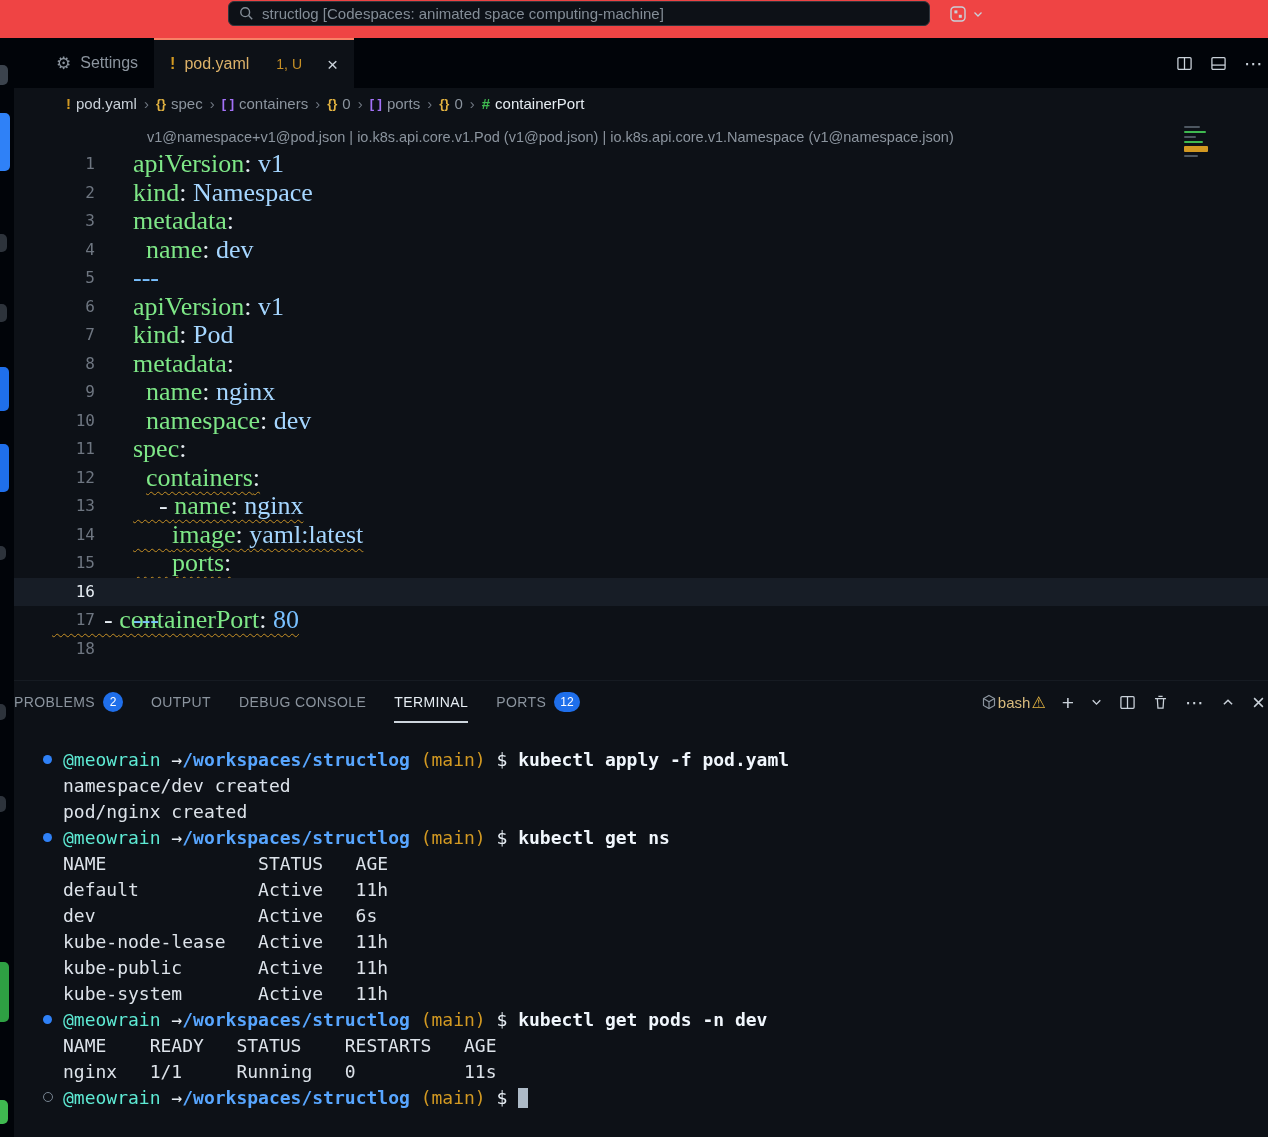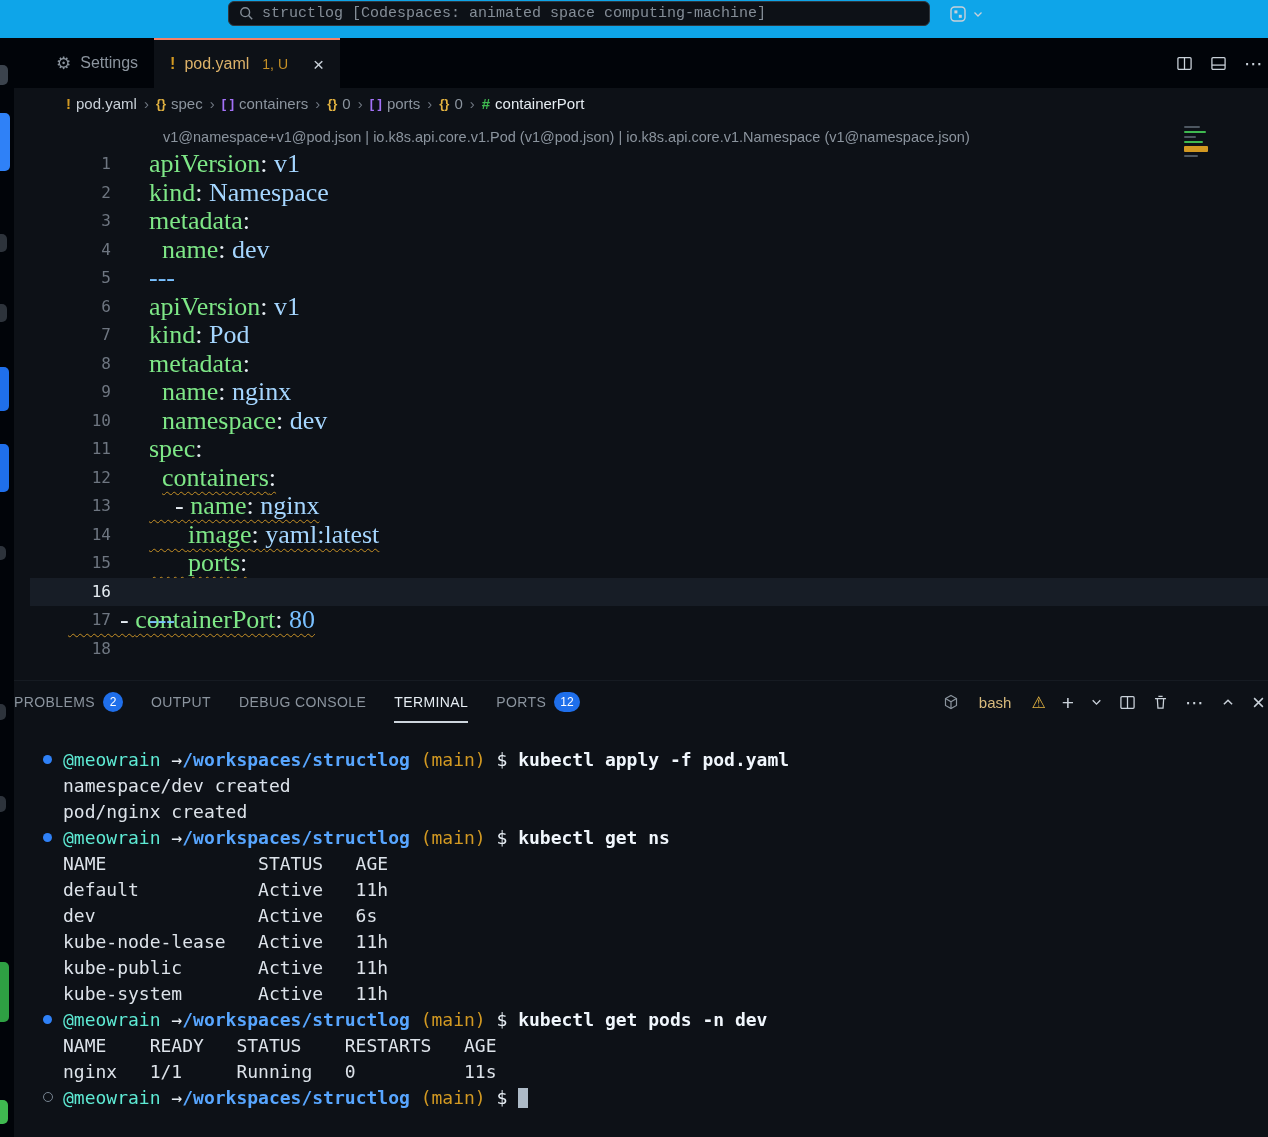--- a/index.html
+++ b/index.html
@@ -1,61 +1,61 @@
 <!DOCTYPE html>
 <html><head>
 <meta charset="utf-8">
 <style>
   * { box-sizing: border-box; margin: 0; padding: 0; }
   html,body { width: 1268px; height: 1137px; overflow: hidden; background: #0d1117;
     font-family: "Liberation Sans", "DejaVu Sans", sans-serif; }
 
   
-  .titlebar { height: 38px; background: #0ea5e9; position: relative; font-family: Liberation Mono, monospace; }
+  .titlebar { height: 38px; background: #ef4444; position: relative; }
   .searchbox { position: absolute; left: 228px; top: 1px; width: 702px; height: 25px;
     background: #0d1117; border: 1px solid #30363d; border-radius: 6px;
     display: flex; align-items: center; gap: 8px; padding: 0 10px; color: #848d97; font-size: 15px; }
   .remote { position: absolute; left: 948px; top: 2px; height: 24px; display: flex;
     align-items: center; gap: 4px; color: #c9d1d9; }
 
   
   .row-main { display: flex; height: 1099px; }
   .activity { width: 14px; background: #010409; position: relative; flex: none; }
   .frag { position: absolute; left: 0; border-radius: 0 5px 5px 0; }
   .content { flex: 1; display: flex; flex-direction: column; min-width: 0; }
 
   
   .tabbar { height: 50px; background: #010409; display: flex; align-items: stretch; position: relative; flex: none; }
   .tab { display: flex; align-items: center; gap: 9px; padding: 0 16px; font-size: 16px; color: #8b949e; }
   .tab.settings { margin-left: 26px; }
   .tab.active { background: #0d1117; border-top: 2px solid #f78166; color: #d2a64f; }
   .tab .gear { font-size: 17px; color: #8b949e; }
   .tab .ficon { color: #d29922; font-weight: 700; font-size: 16px; }
   .tab .tlabel { color: #ddb269; }
-  .tab .tsuffix { color: #c69026; font-size: 14px; margin-left: 4px; }
+  .tab .tsuffix { color: #c69026; font-size: 14px; margin-left: 18px; }
   .tab .tclose { margin-left: 16px; color: #c9d1d9; font-size: 19px; line-height: 1; }
   .editor-actions { position: absolute; right: 2px; top: 0; bottom: 0; display: flex; gap: 17px;
     align-items: center; color: #c9d1d9; padding-right: 2px; }
   .ellip { font-size: 19px; color: #c9d1d9; letter-spacing: 1px; }
 
   
   .breadcrumb { height: 30px; background: #0d1117; display: flex; align-items: center;
     padding-left: 52px; gap: 7px; font-size: 15px; color: #8b949e; flex: none; }
   .bc-item { display: inline-flex; align-items: center; gap: 5px; }
   .bc-sep { color: #6e7681; font-size: 15px; }
   .bc-ic { font-weight: 700; font-size: 13px; }
   .bc-i-warn { color: #d29922; font-size: 15px; }
   .bc-i-obj { color: #e3b341; }
   .bc-i-arr { color: #a371f7; }
   .bc-i-field { color: #3fb950; font-size: 15px; }
   .bc-item:first-of-type span:last-child { color: #c9d1d9; }
   .bc-item:last-of-type span:last-child { color: #e6edf3; }
 
   
-  .editor { flex: 1; position: relative; overflow: hidden; background: #0d1117; padding-top: 6px; margin-left: 16px; }
+  .editor { flex: 1; position: relative; overflow: hidden; background: #0d1117; padding-top: 6px; }
   .schema-line { margin-left: 133px; height: 26px; line-height: 26px; font-size: 14.5px; color: #8b949e;
     white-space: nowrap; overflow: hidden; }
   .code-line { display: flex; height: 28.5px; line-height: 28.5px; position: relative; }
   .code-line.current { background: #171d26; flex-direction: column; }
   .code-line.current .ln { color: #e6edf3; }
   .ln { width: 81px; text-align: right; color: #6e7681; font-size: 16px; flex: none;
     font-family: "DejaVu Sans Mono", "Liberation Mono", monospace; }
   .ct { padding-left: 38px; white-space: pre; font-size: 26px;
     font-family: Liberation Serif, serif; color: #e6edf3; }
   .tk-key { color: #7ee787; }
@@ -71,21 +71,21 @@
   
   .panel { height: 457px; flex: none; background: #0d1117; border-top: 1px solid #161b22; display: flex; flex-direction: column; }
   .panel-head { height: 42px; flex: none; display: flex; align-items: center; position: relative; }
   .ptab { height: 100%; display: flex; align-items: center; gap: 8px; margin-right: 28px;
     font-size: 14px; letter-spacing: 0.4px; color: #8b949e; position: relative; }
   .ptab.active { color: #e6edf3; }
   .ptab.active::after { content: ''; position: absolute; left: 0; right: 0; bottom: 0; height: 2px; background: #cdd5dd; }
   .badge { min-width: 20px; height: 20px; border-radius: 10px; background: #1f6feb; color: #fff;
     font-size: 12px; display: inline-flex; align-items: center; justify-content: center; padding: 0 6px; letter-spacing: 0; }
   .term-toolbar { margin-left: auto; display: flex; align-items: center; gap: 16px; color: #c9d1d9; padding-right: 2px; }
-  .shell { display: flex; align-items: center; gap: 20px; }
+  .shell { display: flex; align-items: center; gap: 1px; }
   .shell-label { color: #d7ba7d; font-size: 15px; }
   .warn-glyph { color: #e3b341; font-size: 16px; }
   .tb-plus { font-size: 21px; line-height: 1; color: #c9d1d9; }
 
   
   .terminal { flex: 1; padding: 24px 0 0 49px; font-family: "DejaVu Sans Mono", "Liberation Mono", monospace;
     font-size: 18px; line-height: 26px; color: #e6edf3; overflow: hidden; }
   .t-line { height: 26px; white-space: pre; position: relative; }
   .t-dot { position: absolute; left: -20px; top: 8px; width: 9px; height: 9px; border-radius: 50%; }
   .t-dot.filled { background: #2f81f7; }

